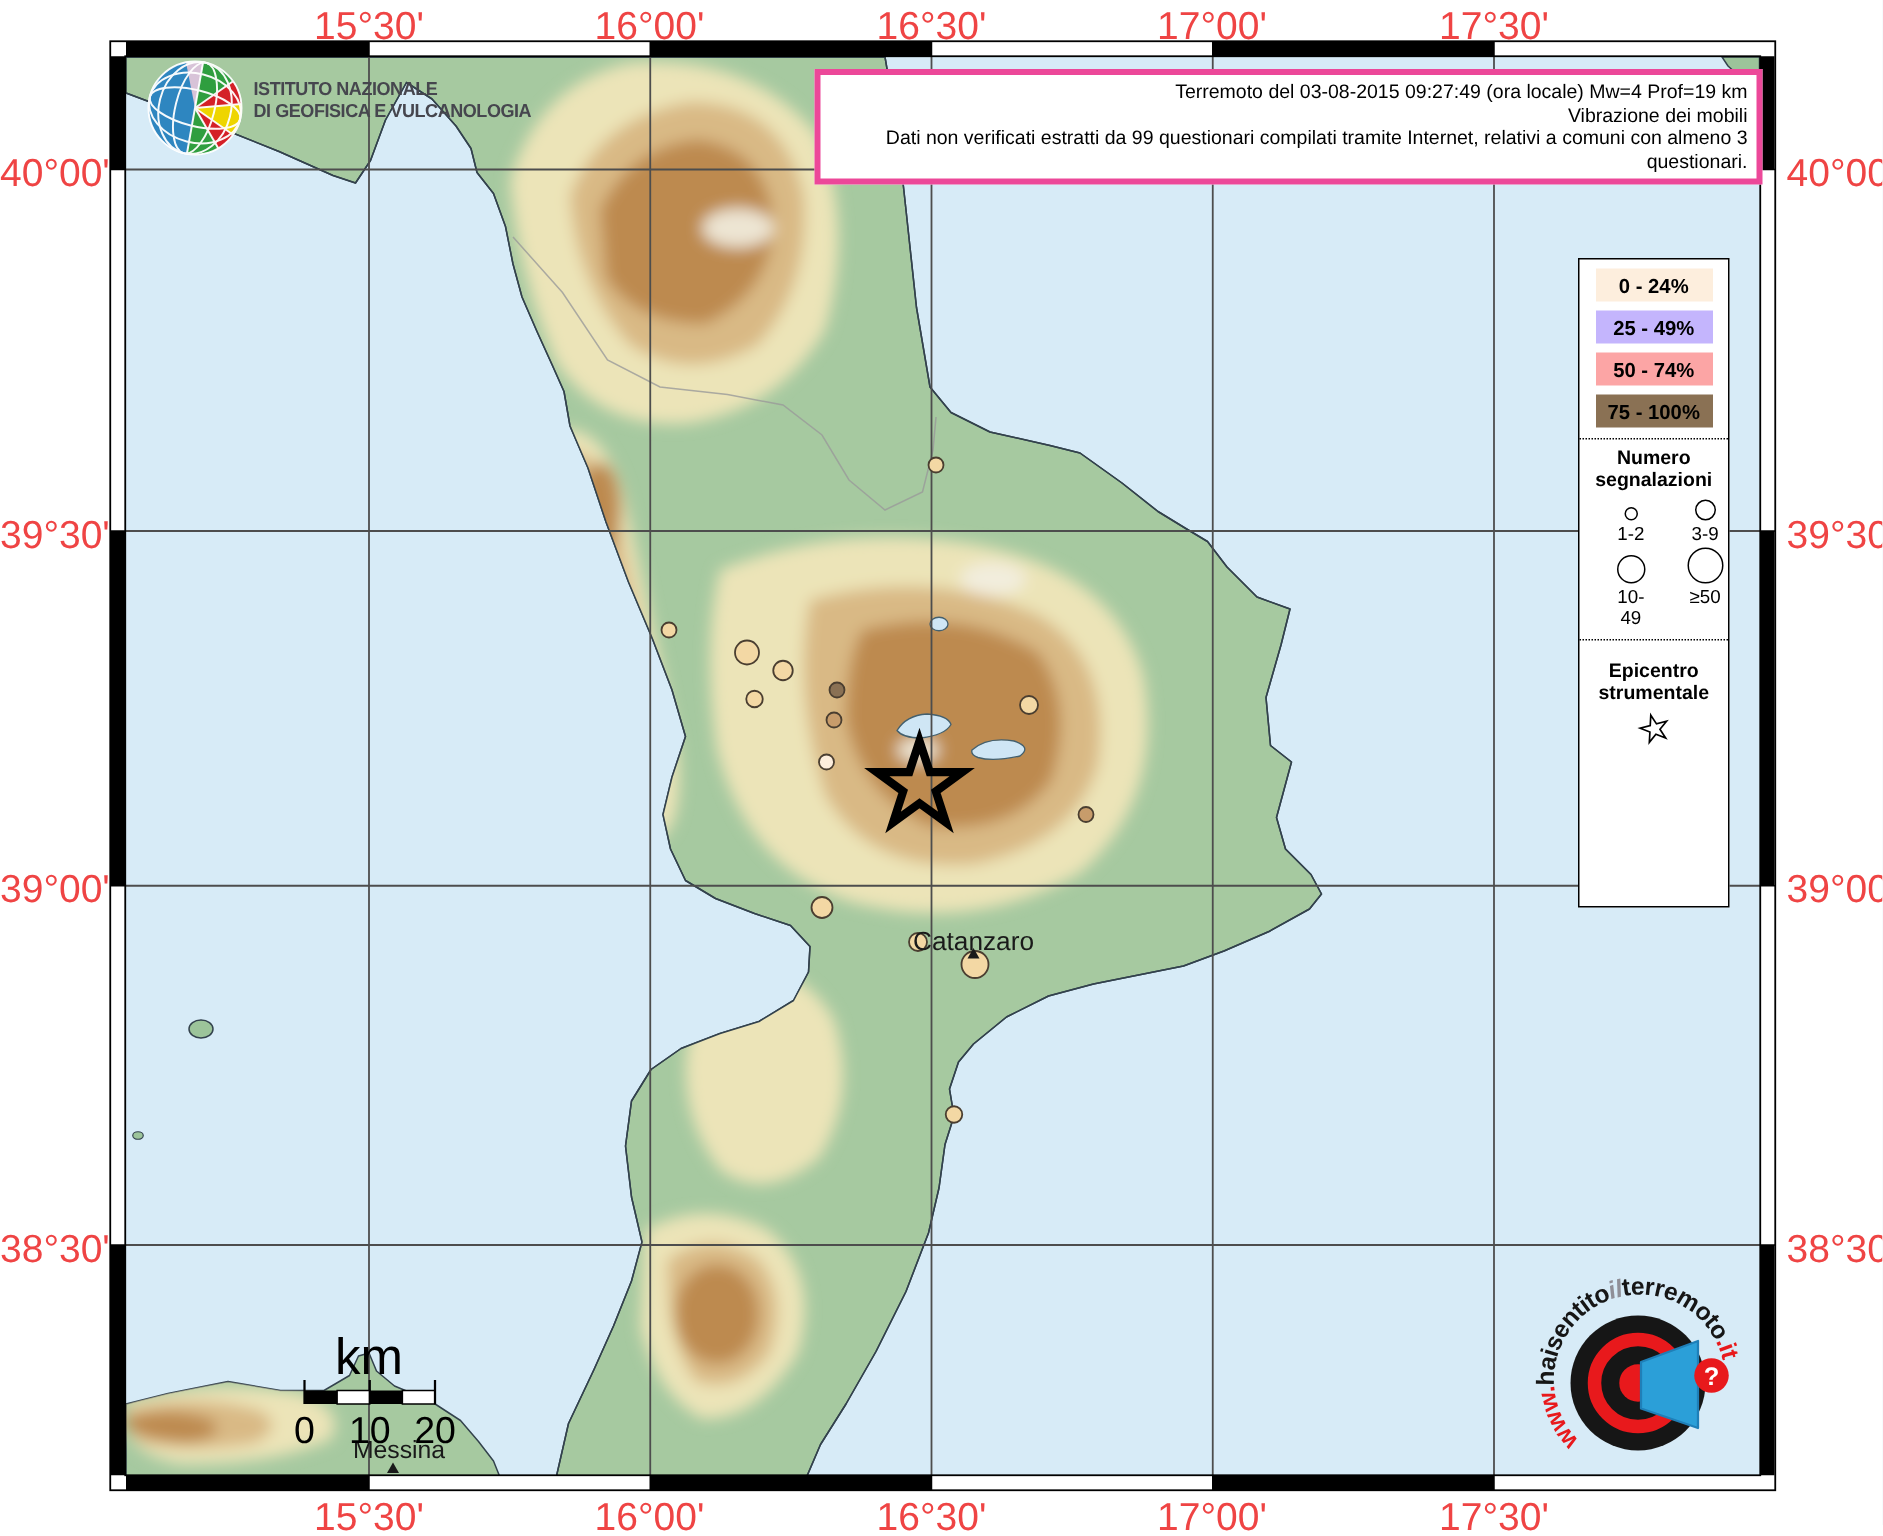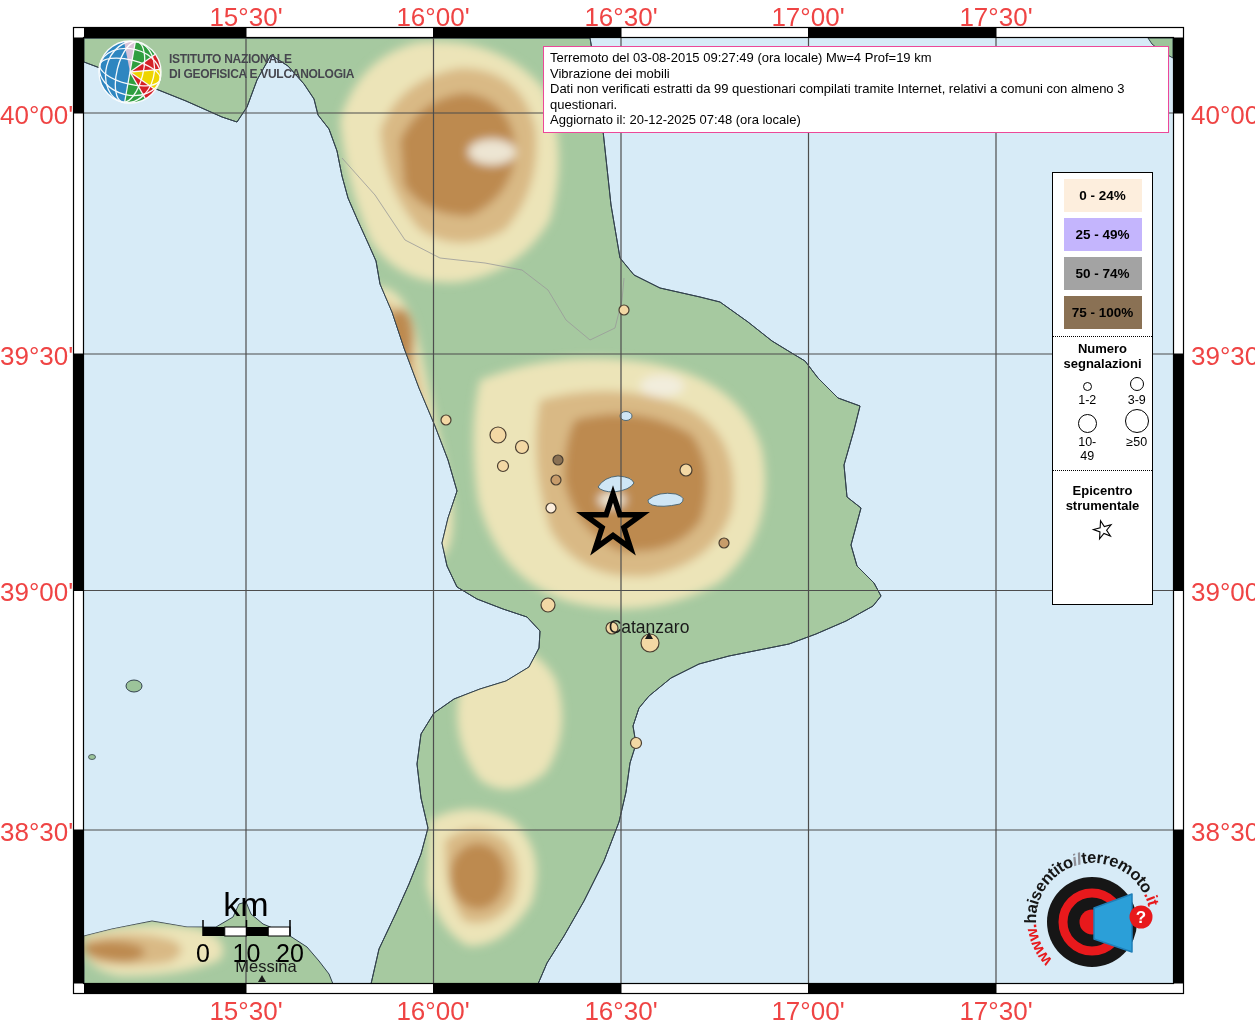--- a/index.html
+++ b/index.html
@@ -4,29 +4,29 @@
 <style>
   html,body{margin:0;padding:0;background:#ffffff;}
   .stage{position:relative;width:1255px;height:1024px;background:#ffffff;overflow:hidden;
          font-family:"Liberation Sans",sans-serif;color:#000;}
   .axis-label{position:absolute;font-size:26px;color:#ef4444;white-space:nowrap;}
   .axis-top,.axis-bottom{transform:translateX(-50%);}
   .axis-left{width:68px;text-align:right;}
   .axis-right{text-align:left;}
   #map-svg{position:absolute;left:0;top:0;}
   .infobox{position:absolute;left:543px;top:46px;width:612px;background:#ffffff;
-           border:1px solid #ec4899;padding:3px 6px 4px 6px;font-size:13px;line-height:15.5px;}
+           border:4px solid #ec4899;padding:3px 6px 4px 6px;font-size:13px;line-height:15.5px;text-align:right;}
   .ingv-logo{position:absolute;left:97px;top:38px;width:260px;height:68px;}
   .ingv-text{position:absolute;left:72px;top:14px;font-size:12.5px;font-weight:700;
              color:#46464e;line-height:15px;letter-spacing:-0.3px;transform:scaleX(.96);
              transform-origin:left top;white-space:nowrap;}
   .legend{position:absolute;left:1052px;top:172px;width:101px;height:433px;background:#fff;
           border:1px solid #000;font-size:13px;text-align:center;box-sizing:border-box;}
   .legend-title{font-weight:700;line-height:15px;padding-top:5px;}
-  .swatch{width:78px;height:33px;margin:6px auto 0 auto;display:flex;align-items:center;
+  .swatch{width:78px;height:22px;margin:6px auto 0 auto;display:flex;align-items:center;
           justify-content:center;font-weight:700;font-size:13.5px;}
   .dotted-sep{border:0;border-top:1px dotted #000;margin:7px 0 4px 0;}
   .sig-title{font-weight:700;line-height:15px;}
   .sig-grid{display:flex;justify-content:space-around;margin-top:2px;}
   .sig-col{display:flex;flex-direction:column;align-items:center;width:46px;margin-left:19px;}
   .sig-cell{height:18px;display:flex;align-items:flex-end;justify-content:center;}
   .sig-cell2{height:24px;display:flex;align-items:flex-end;justify-content:center;}
   .sig-circle{border:1.6px solid #000;border-radius:50%;background:#fff;box-sizing:border-box;}
   .sig-label{font-size:12.5px;margin-top:2px;}
   .epi-title{font-weight:700;line-height:15px;margin-top:12px;}
@@ -254,27 +254,26 @@
     <div class="ingv-text">
       <div>ISTITUTO NAZIONALE</div>
       <div>DI GEOFISICA E VULCANOLOGIA</div>
     </div>
   </div>
 
   <div class="infobox">
     <div>Terremoto del 03-08-2015 09:27:49 (ora locale) Mw=4 Prof=19 km</div>
     <div>Vibrazione dei mobili</div>
     <div>Dati non verificati estratti da 99 questionari compilati tramite Internet, relativi a comuni con almeno 3 questionari.</div>
-    <div>Aggiornato il: 20-12-2025 07:48 (ora locale)</div>
   </div>
 
   <div class="legend">
     <div class="swatch" style="background: rgb(253, 238, 221);">0 - 24%</div>
     <div class="swatch" style="background: #c4b5fd;">25 - 49%</div>
-    <div class="swatch" style="background: #a3a3a3;">50 - 74%</div>
+    <div class="swatch" style="background: #fca5a5;">50 - 74%</div>
     <div class="swatch" style="background: rgb(138, 113, 84);">75 - 100%</div>
     <hr class="dotted-sep">
     <div class="sig-title">
       <div>Numero</div>
       <div>segnalazioni</div>
     </div>
     <div class="sig-grid">
       <div class="sig-col">
         <div class="sig-cell">
             <div class="sig-circle" style="width: 9px; height: 9px;"></div>

